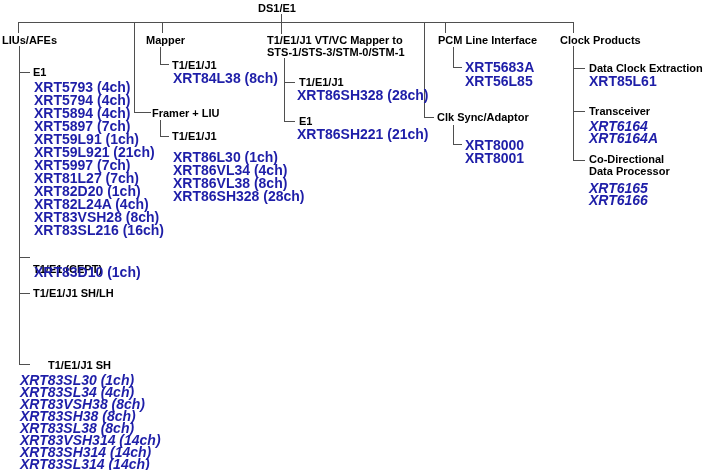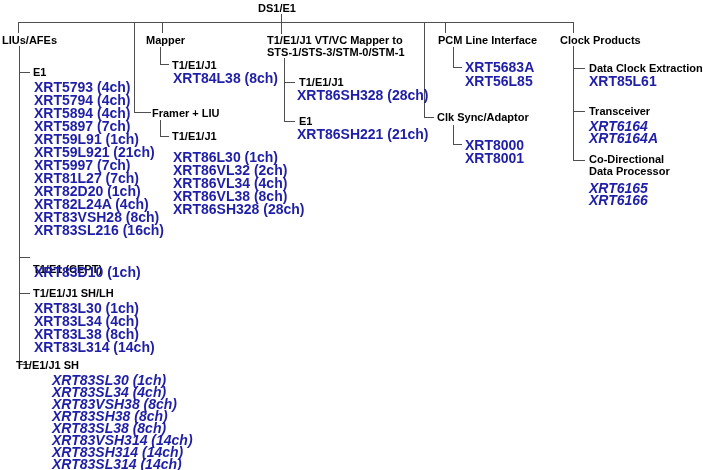--- a/index.html
+++ b/index.html
@@ -85,48 +85,41 @@
     <div class="p">XRT83VSH28 (8ch)</div>
     <div class="p">XRT83SL216 (16ch)</div>
   </div>
 
   <div class="h" style="left:33px;top:263px">T1/E1 (CEPT)</div>
   <div class="parts" style="left:34px;top:266px">
     <div class="p">XRT83D10 (1ch)</div>
   </div>
 
   <div class="h" style="left:33px;top:287px">T1/E1/J1 SH/LH</div>
-  <div class="parts" style="left:34px;top:302px">
-    <div class="p">XRT83L30 (1ch)</div>
-    <div class="p">XRT83L34 (4ch)</div>
-    <div class="p">XRT83L38 (8ch)</div>
-    <div class="p">XRT83L314 (14ch)</div>
-  </div>
 
-  <div class="h" style="left:16px;top:359px">T1/E1/J1 SH</div>
-  <div class="parts lh12" style="left:52px;top:374px">
+  <div class="h" style="left:48px;top:359px">T1/E1/J1 SH</div>
+  <div class="parts lh12" style="left:20px;top:374px">
     <div class="p">XRT83SL30 (1ch)</div>
     <div class="p">XRT83SL34 (4ch)</div>
     <div class="p">XRT83VSH38 (8ch)</div>
     <div class="p">XRT83SH38 (8ch)</div>
     <div class="p">XRT83SL38 (8ch)</div>
     <div class="p">XRT83VSH314 (14ch)</div>
     <div class="p">XRT83SH314 (14ch)</div>
     <div class="p">XRT83SL314 (14ch)</div>
   </div>
 
   <div class="h" style="left:172px;top:59px">T1/E1/J1</div>
   <div class="parts" style="left:173px;top:72px">
     <div class="p">XRT84L38 (8ch)</div>
   </div>
 
   <div class="h" style="left:172px;top:130px">T1/E1/J1</div>
   <div class="parts" style="left:173px;top:151px">
     <div class="p">XRT86L30 (1ch)</div>
-    <div class="p">XRT86VL32 (2ch)</div>
     <div class="p">XRT86VL34 (4ch)</div>
     <div class="p">XRT86VL38 (8ch)</div>
     <div class="p">XRT86SH328 (28ch)</div>
   </div>
 
   <div class="h" style="left:299px;top:76px">T1/E1/J1</div>
   <div class="parts" style="left:297px;top:89px">
     <div class="p">XRT86SH328 (28ch)</div>
   </div>
   <div class="h" style="left:299px;top:115px">E1</div>

